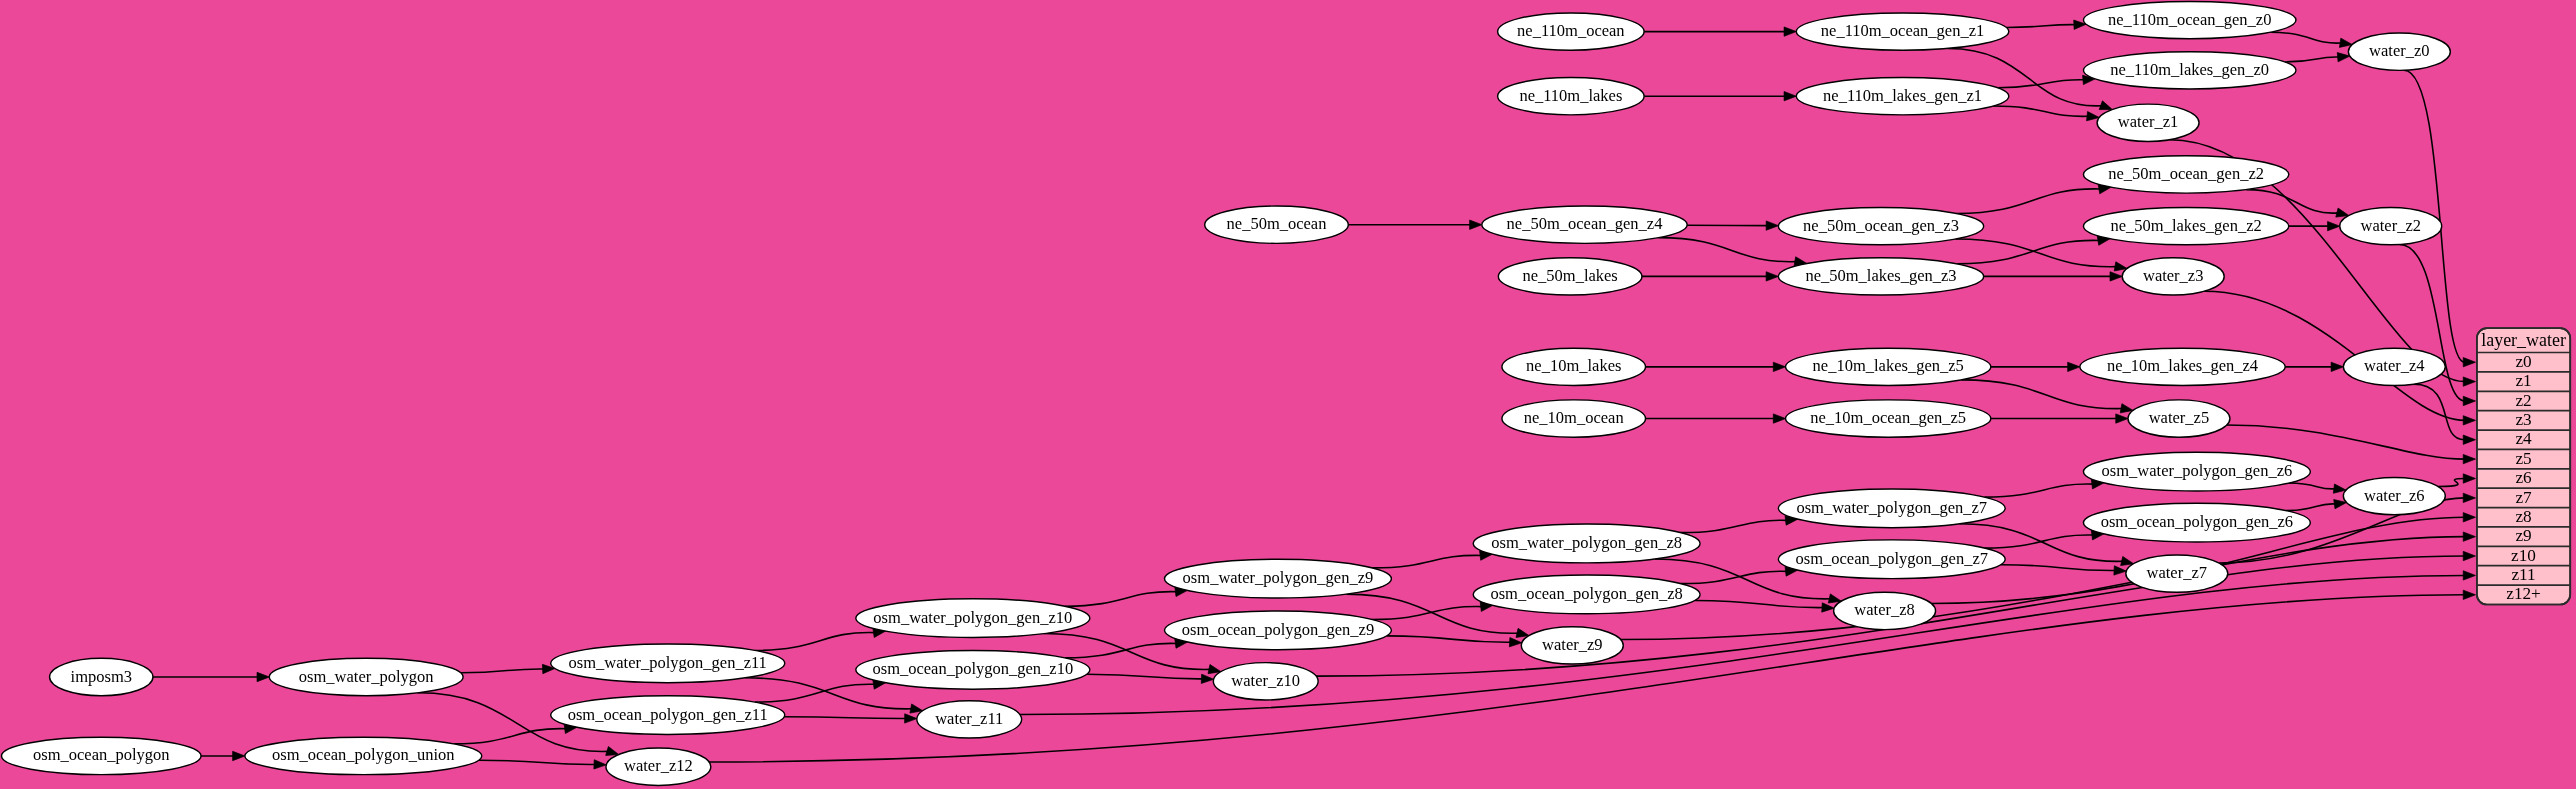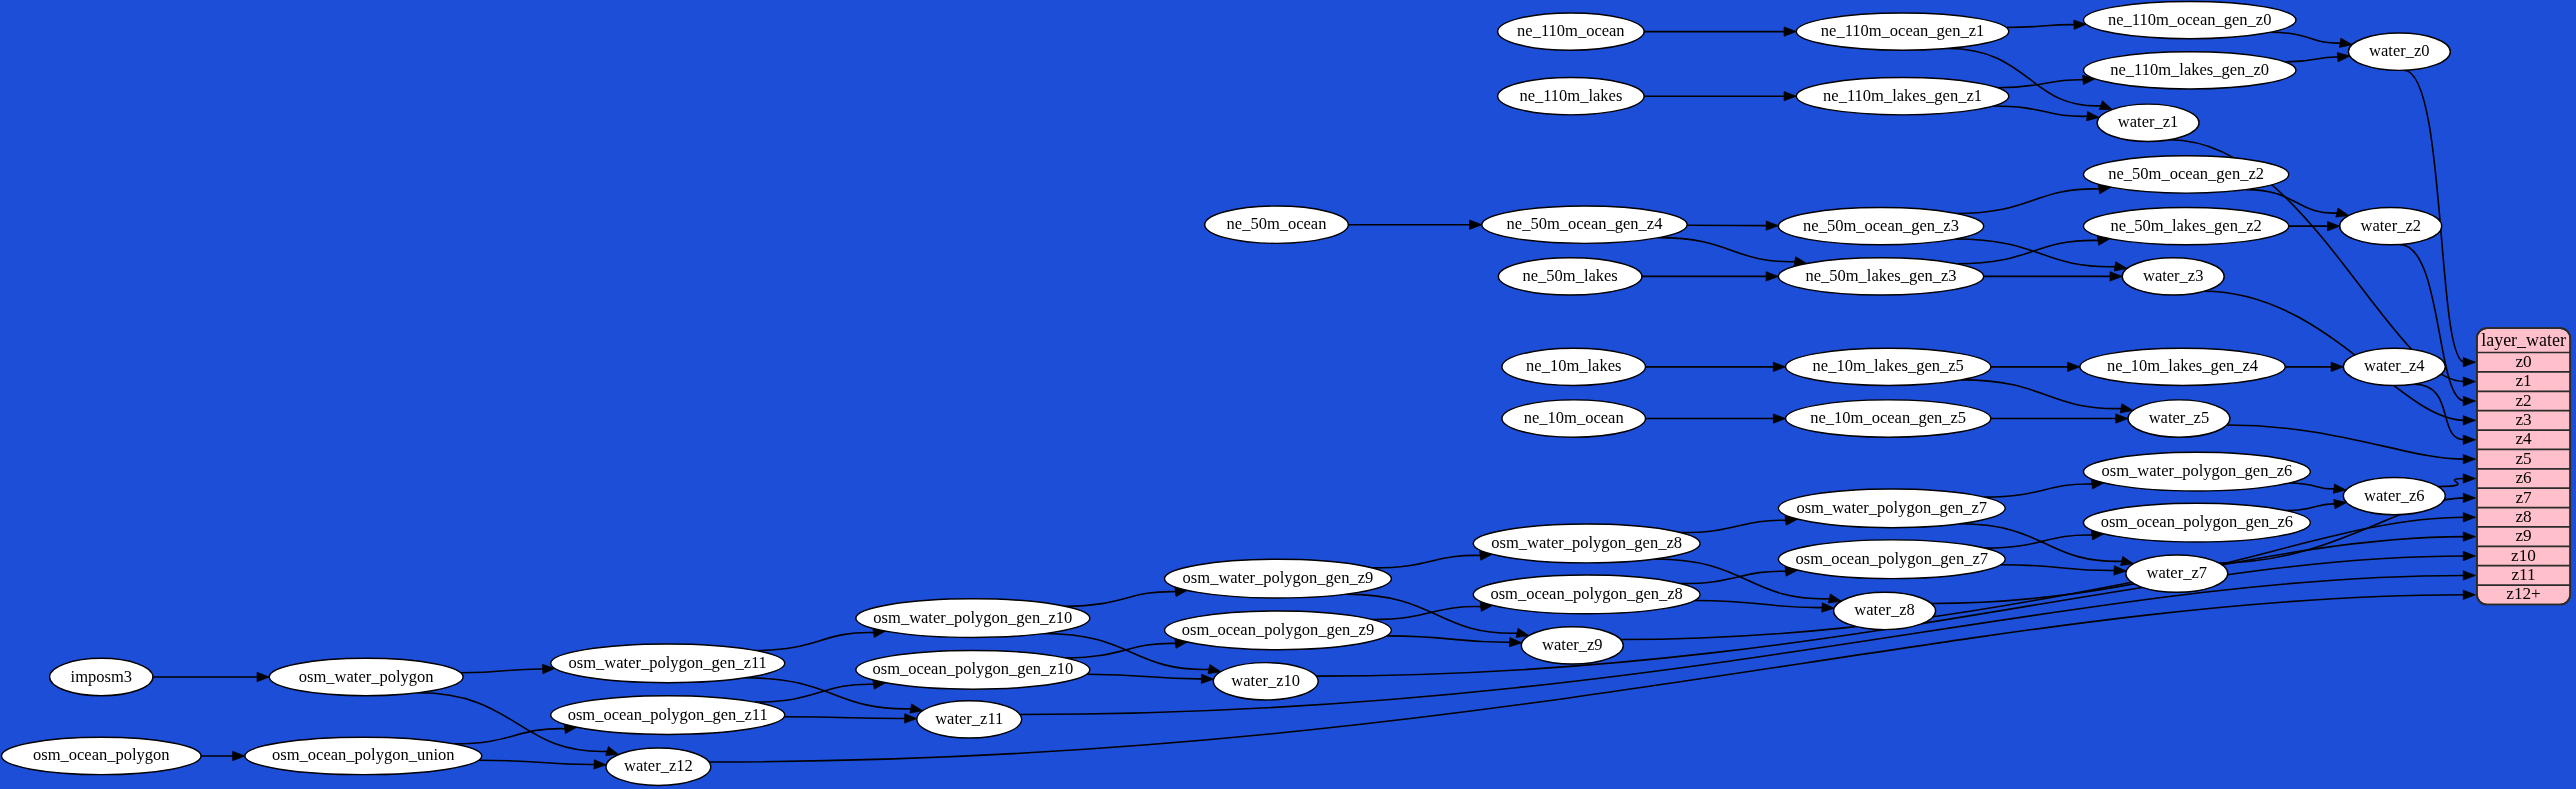--- a/index.html
+++ b/index.html
@@ -1,16 +1,16 @@
 <!DOCTYPE html>
 <html style="font-size:11.5px"><head>
 <meta charset="utf-8">
 <style>
   html,body{margin:0;padding:0;background:#ffffff;}
-  #stage{position:relative;width:2576px;height:789px;background:#1d4ed8;
+  #stage{position:relative;width:2576px;height:789px;background:#ec4899;
          font-family:"Liberation Serif",serif;}
   svg{display:block;}
   .node-ell{fill:#ffffff;stroke:#000000;stroke-width:2;}
   .node-lbl{font-family:"Liberation Serif",serif;font-size:23px;fill:#000000;
             text-anchor:middle;dominant-baseline:middle;}
   .edge{fill:none;stroke:#000000;stroke-width:2.2;}
   .arrowhead{fill:#000000;stroke:#000000;stroke-width:1;}
   .tbl-rect{fill:#ffc0cb;stroke:#2b2b2b;stroke-width:2.4;}
   .tbl-sep{stroke:#2b2b2b;stroke-width:2.4;}
   .tbl-lbl{font-family:"Liberation Serif",serif;font-size:24px;fill:#000000;

